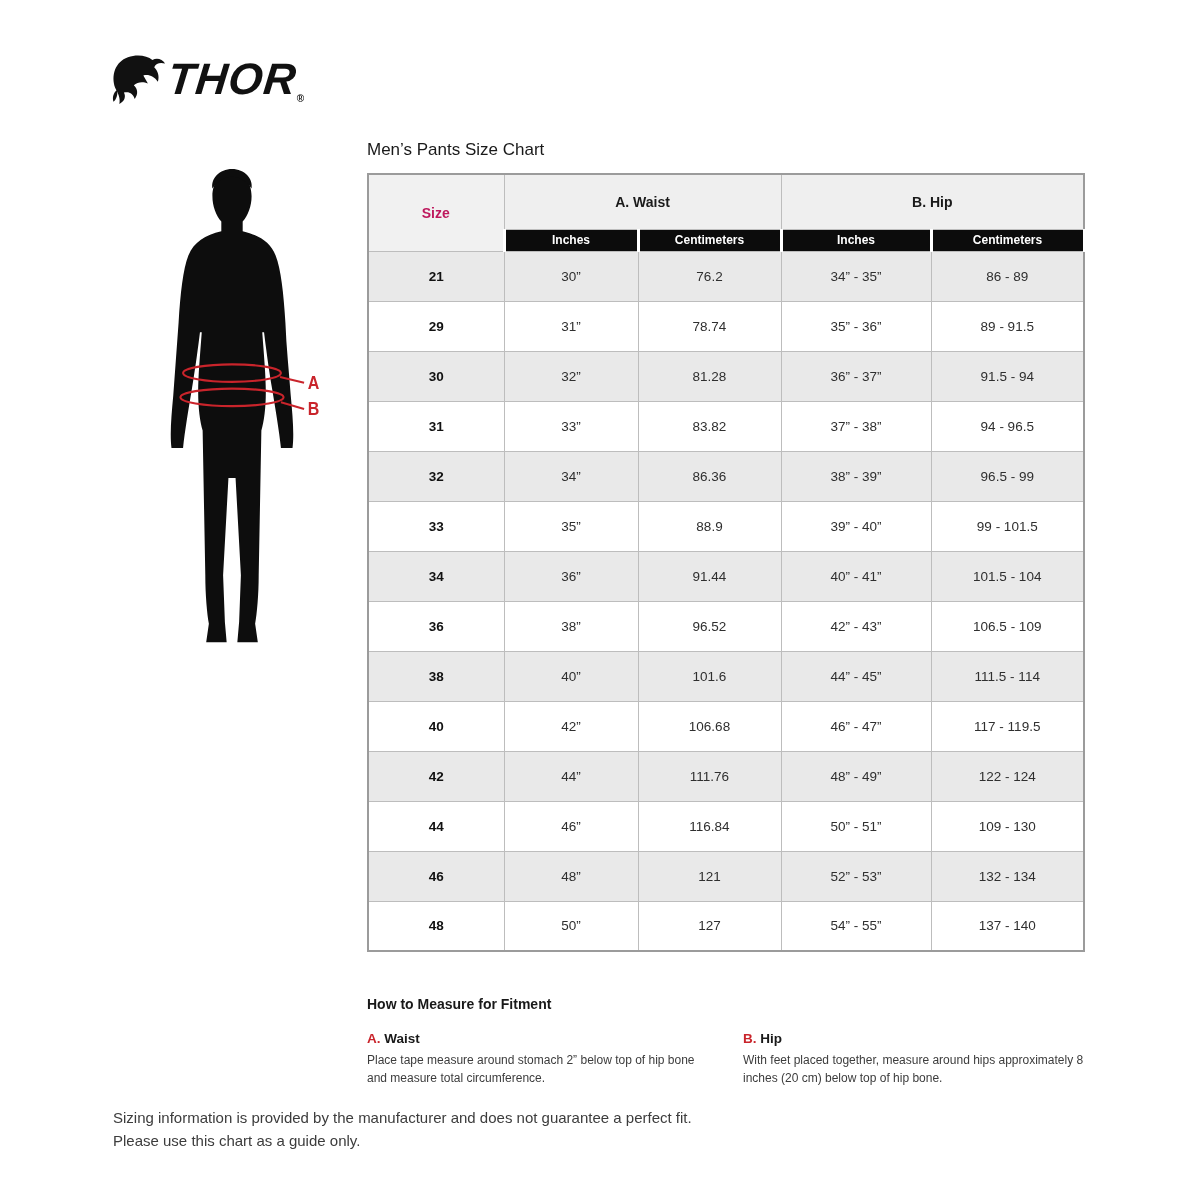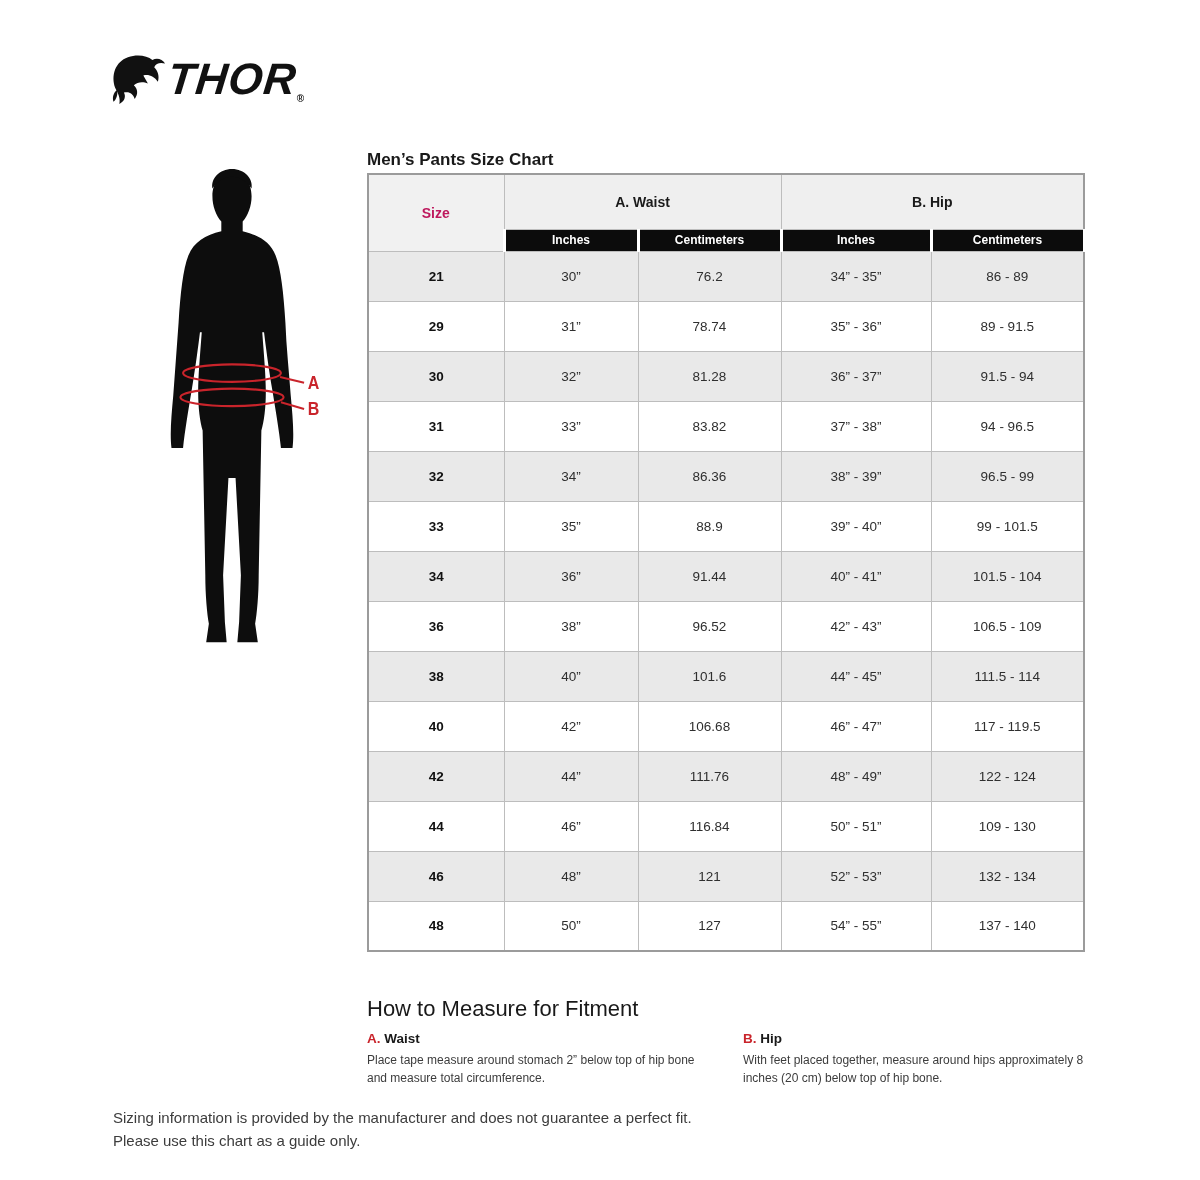--- a/index.html
+++ b/index.html
@@ -50,23 +50,22 @@
     width: 178px;
     height: 486px;
   }
 
   
   .chart-title {
     position: absolute;
     left: 367px;
     top: 140px;
     font-size: 17px;
-    font-weight: bold;
+    font-weight: normal;
     color: #191919;
-    margin-top: 10px;
   }
 
   
   .size-table {
     position: absolute;
     left: 367px;
     top: 173px;
     width: 716px;
     border-collapse: collapse;
     table-layout: fixed;
@@ -106,22 +105,22 @@
     background: #ffffff;
   }
   .size-table tbody tr.alt td { background: #e9e9e9; }
   .size-table tbody td.size-col { font-weight: bold; color: #111111; }
 
   
   .measure-heading {
     position: absolute;
     left: 367px;
     top: 996px;
-    font-size: 22px;
-    font-weight: normal;
+    font-size: 14px;
+    font-weight: bold;
     color: #191919;
   }
   .measure-block { position: absolute; top: 1031px; }
   .measure-block.waist { left: 367px; width: 345px; }
   .measure-block.hip   { left: 743px; width: 352px; }
   .measure-title {
     font-size: 13.5px;
     font-weight: bold;
     color: #191919;
     margin-bottom: 5px;

